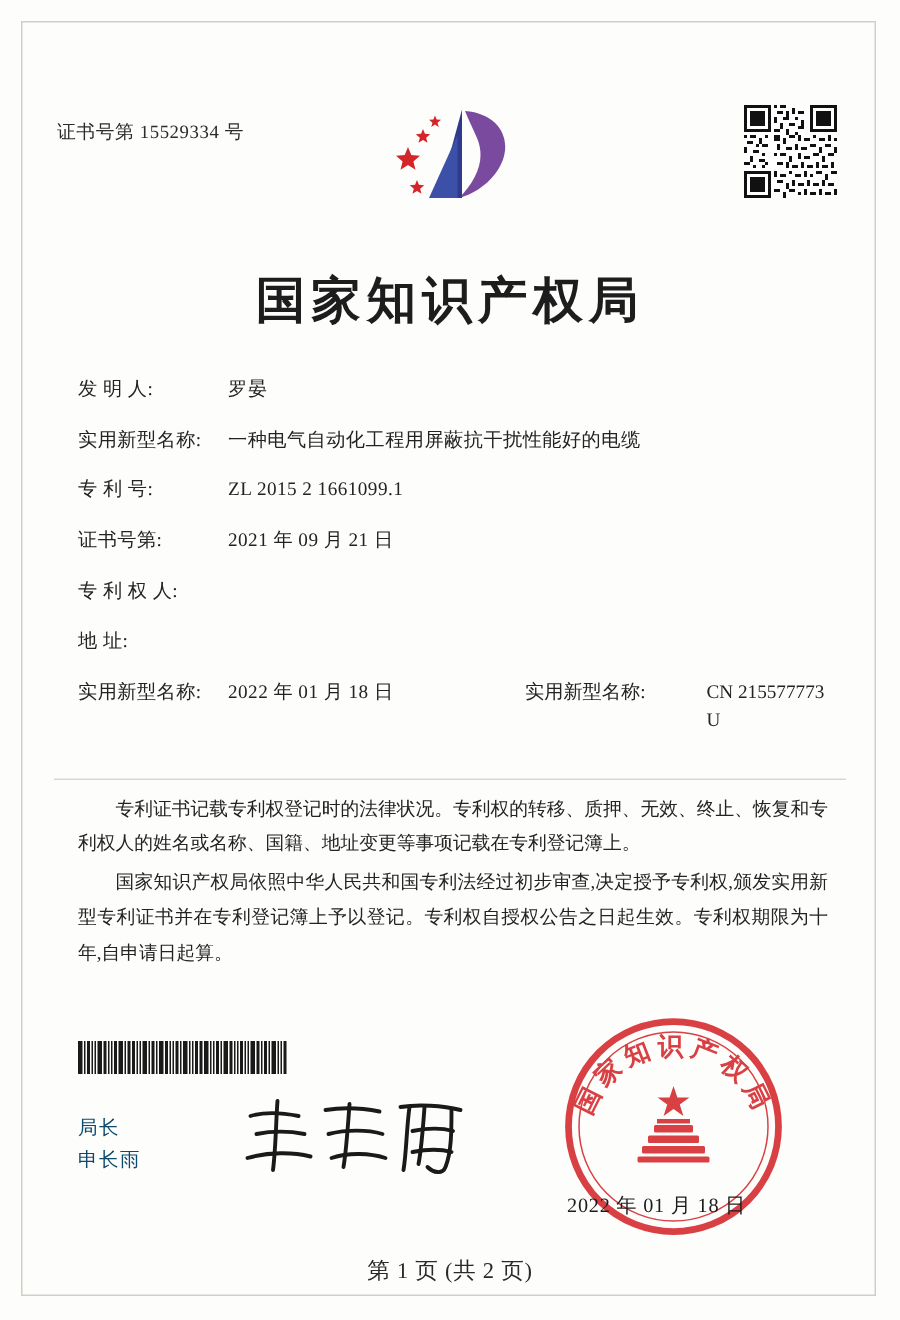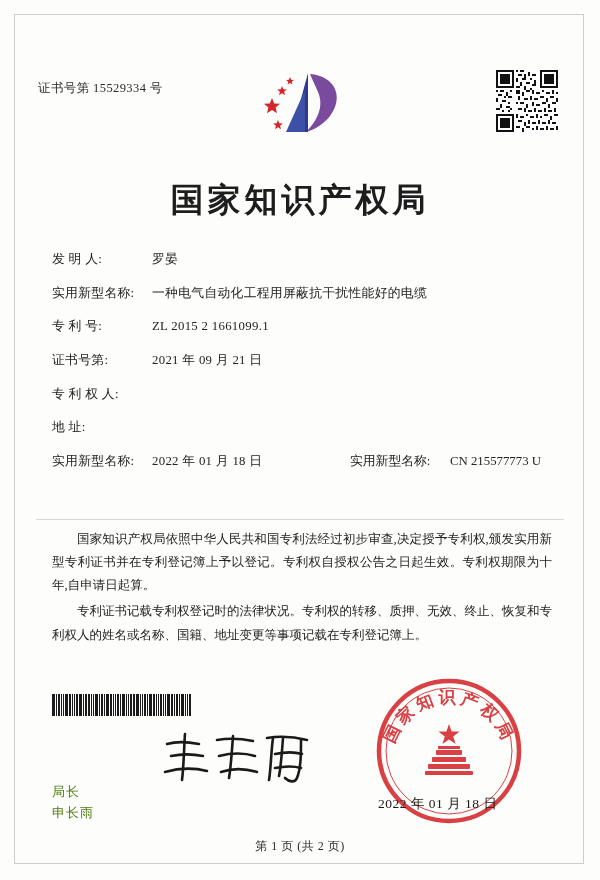--- a/index.html
+++ b/index.html
@@ -93,20 +93,21 @@
     flex: 0 0 auto;
     width: 198px;
   }
   .field-label2 {
     width: 100px;
     flex: 0 0 100px;
     white-space: nowrap;
   }
   .field-value2 {
     flex: 1 1 auto;
+    margin-left: 21px;
   }
   
   .sep-line {
     position: absolute;
     left: 36px;
     top: 519px;
     width: 528px;
     height: 1px;
     background: #d8d8d2;
   }
@@ -137,23 +138,23 @@
     display: inline-block;
     background: #1a1a1a;
     height: 22px;
     margin-right: 1px;
     vertical-align: top;
   }
   
   .sig-label {
     position: absolute;
     left: 52px;
-    top: 782px;
+    top: 742px;
     font-size: 13px;
-    color: #4d7c0f;
+    color: #0c4a6e;
     line-height: 1.6;
     letter-spacing: 1px;
   }
   .sig-script {
     position: absolute;
     left: 155px;
     top: 726px;
     width: 165px;
     height: 62px;
   }
@@ -173,21 +174,21 @@
     color: #1b1b1b;
     letter-spacing: 0.5px;
   }
   
   .footer {
     position: absolute;
     left: 0;
     right: 0;
     top: 838px;
     text-align: center;
-    font-size: 12px;
+    font-size: 15px;
     color: #2a2a2a;
     letter-spacing: 0.5px;
   }
 </style>
 </head>
 <body>
 
 <div class="page">
 
   <div class="border-frame"></div>
@@ -348,22 +349,22 @@
       <div class="field-label">实用新型名称:</div>
       <div class="field-value">2022 年 01 月 18 日</div>
       <div class="field-label2">实用新型名称:</div>
       <div class="field-value2">CN 215577773 U</div>
     </div>
   </div>
 
   <div class="sep-line"></div>
 
   <div class="paragraphs">
+    <p>专利证书记载专利权登记时的法律状况。专利权的转移、质押、无效、终止、恢复和专利权人的姓名或名称、国籍、地址变更等事项记载在专利登记簿上。</p>
     <p>国家知识产权局依照中华人民共和国专利法经过初步审查,决定授予专利权,颁发实用新型专利证书并在专利登记簿上予以登记。专利权自授权公告之日起生效。专利权期限为十年,自申请日起算。</p>
-    <p>专利证书记载专利权登记时的法律状况。专利权的转移、质押、无效、终止、恢复和专利权人的姓名或名称、国籍、地址变更等事项记载在专利登记簿上。</p>
   </div>
 
   <div class="barcode"><span style="width: 3px;"></span><span style="width: 1px;"></span><span style="width: 2px;"></span><span style="width: 1px;"></span><span style="width: 1px;"></span><span style="width: 3px;"></span><span style="width: 2px;"></span><span style="width: 1px;"></span><span style="width: 1px;"></span><span style="width: 2px;"></span><span style="width: 3px;"></span><span style="width: 1px;"></span><span style="width: 2px;"></span><span style="width: 2px;"></span><span style="width: 1px;"></span><span style="width: 1px;"></span><span style="width: 3px;"></span><span style="width: 1px;"></span><span style="width: 2px;"></span><span style="width: 1px;"></span><span style="width: 3px;"></span><span style="width: 2px;"></span><span style="width: 1px;"></span><span style="width: 1px;"></span><span style="width: 2px;"></span><span style="width: 1px;"></span><span style="width: 3px;"></span><span style="width: 1px;"></span><span style="width: 1px;"></span><span style="width: 2px;"></span><span style="width: 2px;"></span><span style="width: 3px;"></span><span style="width: 1px;"></span><span style="width: 1px;"></span><span style="width: 2px;"></span><span style="width: 1px;"></span><span style="width: 3px;"></span><span style="width: 2px;"></span><span style="width: 1px;"></span><span style="width: 1px;"></span><span style="width: 2px;"></span><span style="width: 1px;"></span><span style="width: 1px;"></span><span style="width: 3px;"></span><span style="width: 2px;"></span><span style="width: 1px;"></span><span style="width: 2px;"></span><span style="width: 1px;"></span><span style="width: 3px;"></span><span style="width: 1px;"></span><span style="width: 1px;"></span><span style="width: 2px;"></span></div>
 
   <div class="sig-label">
     <div>局长</div>
     <div>申长雨</div>
   </div>
 
   <div class="sig-script">

